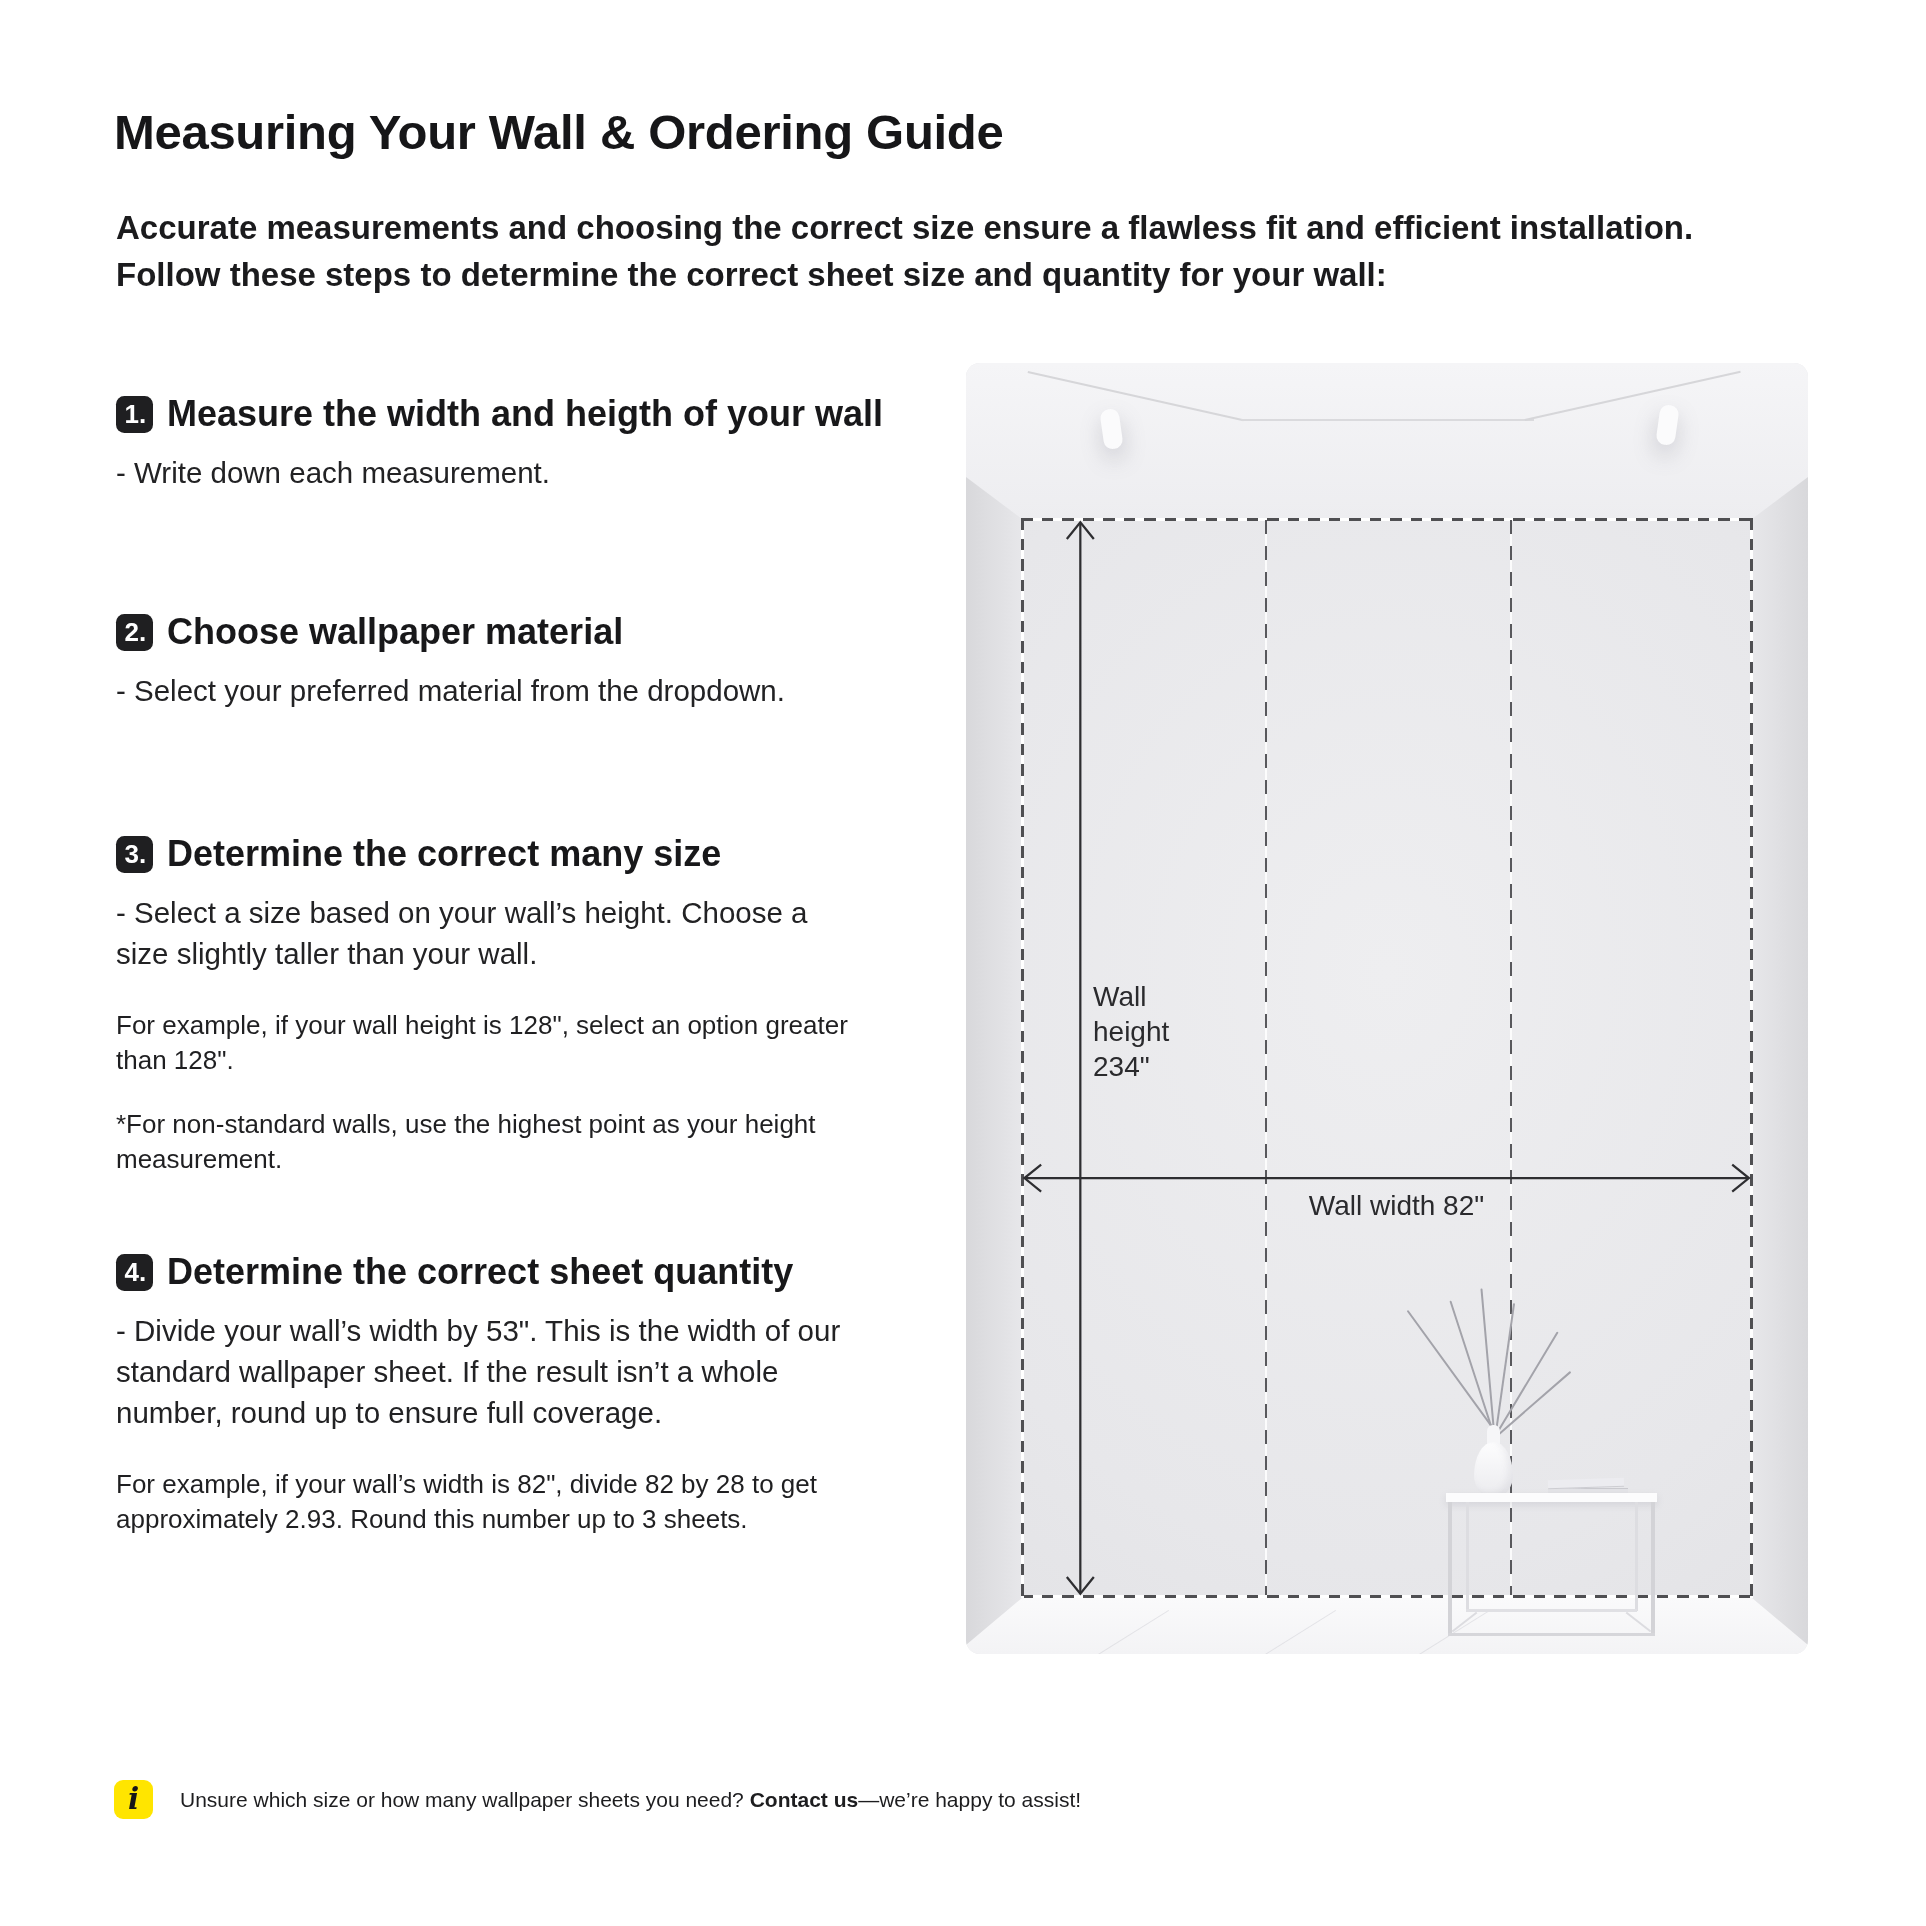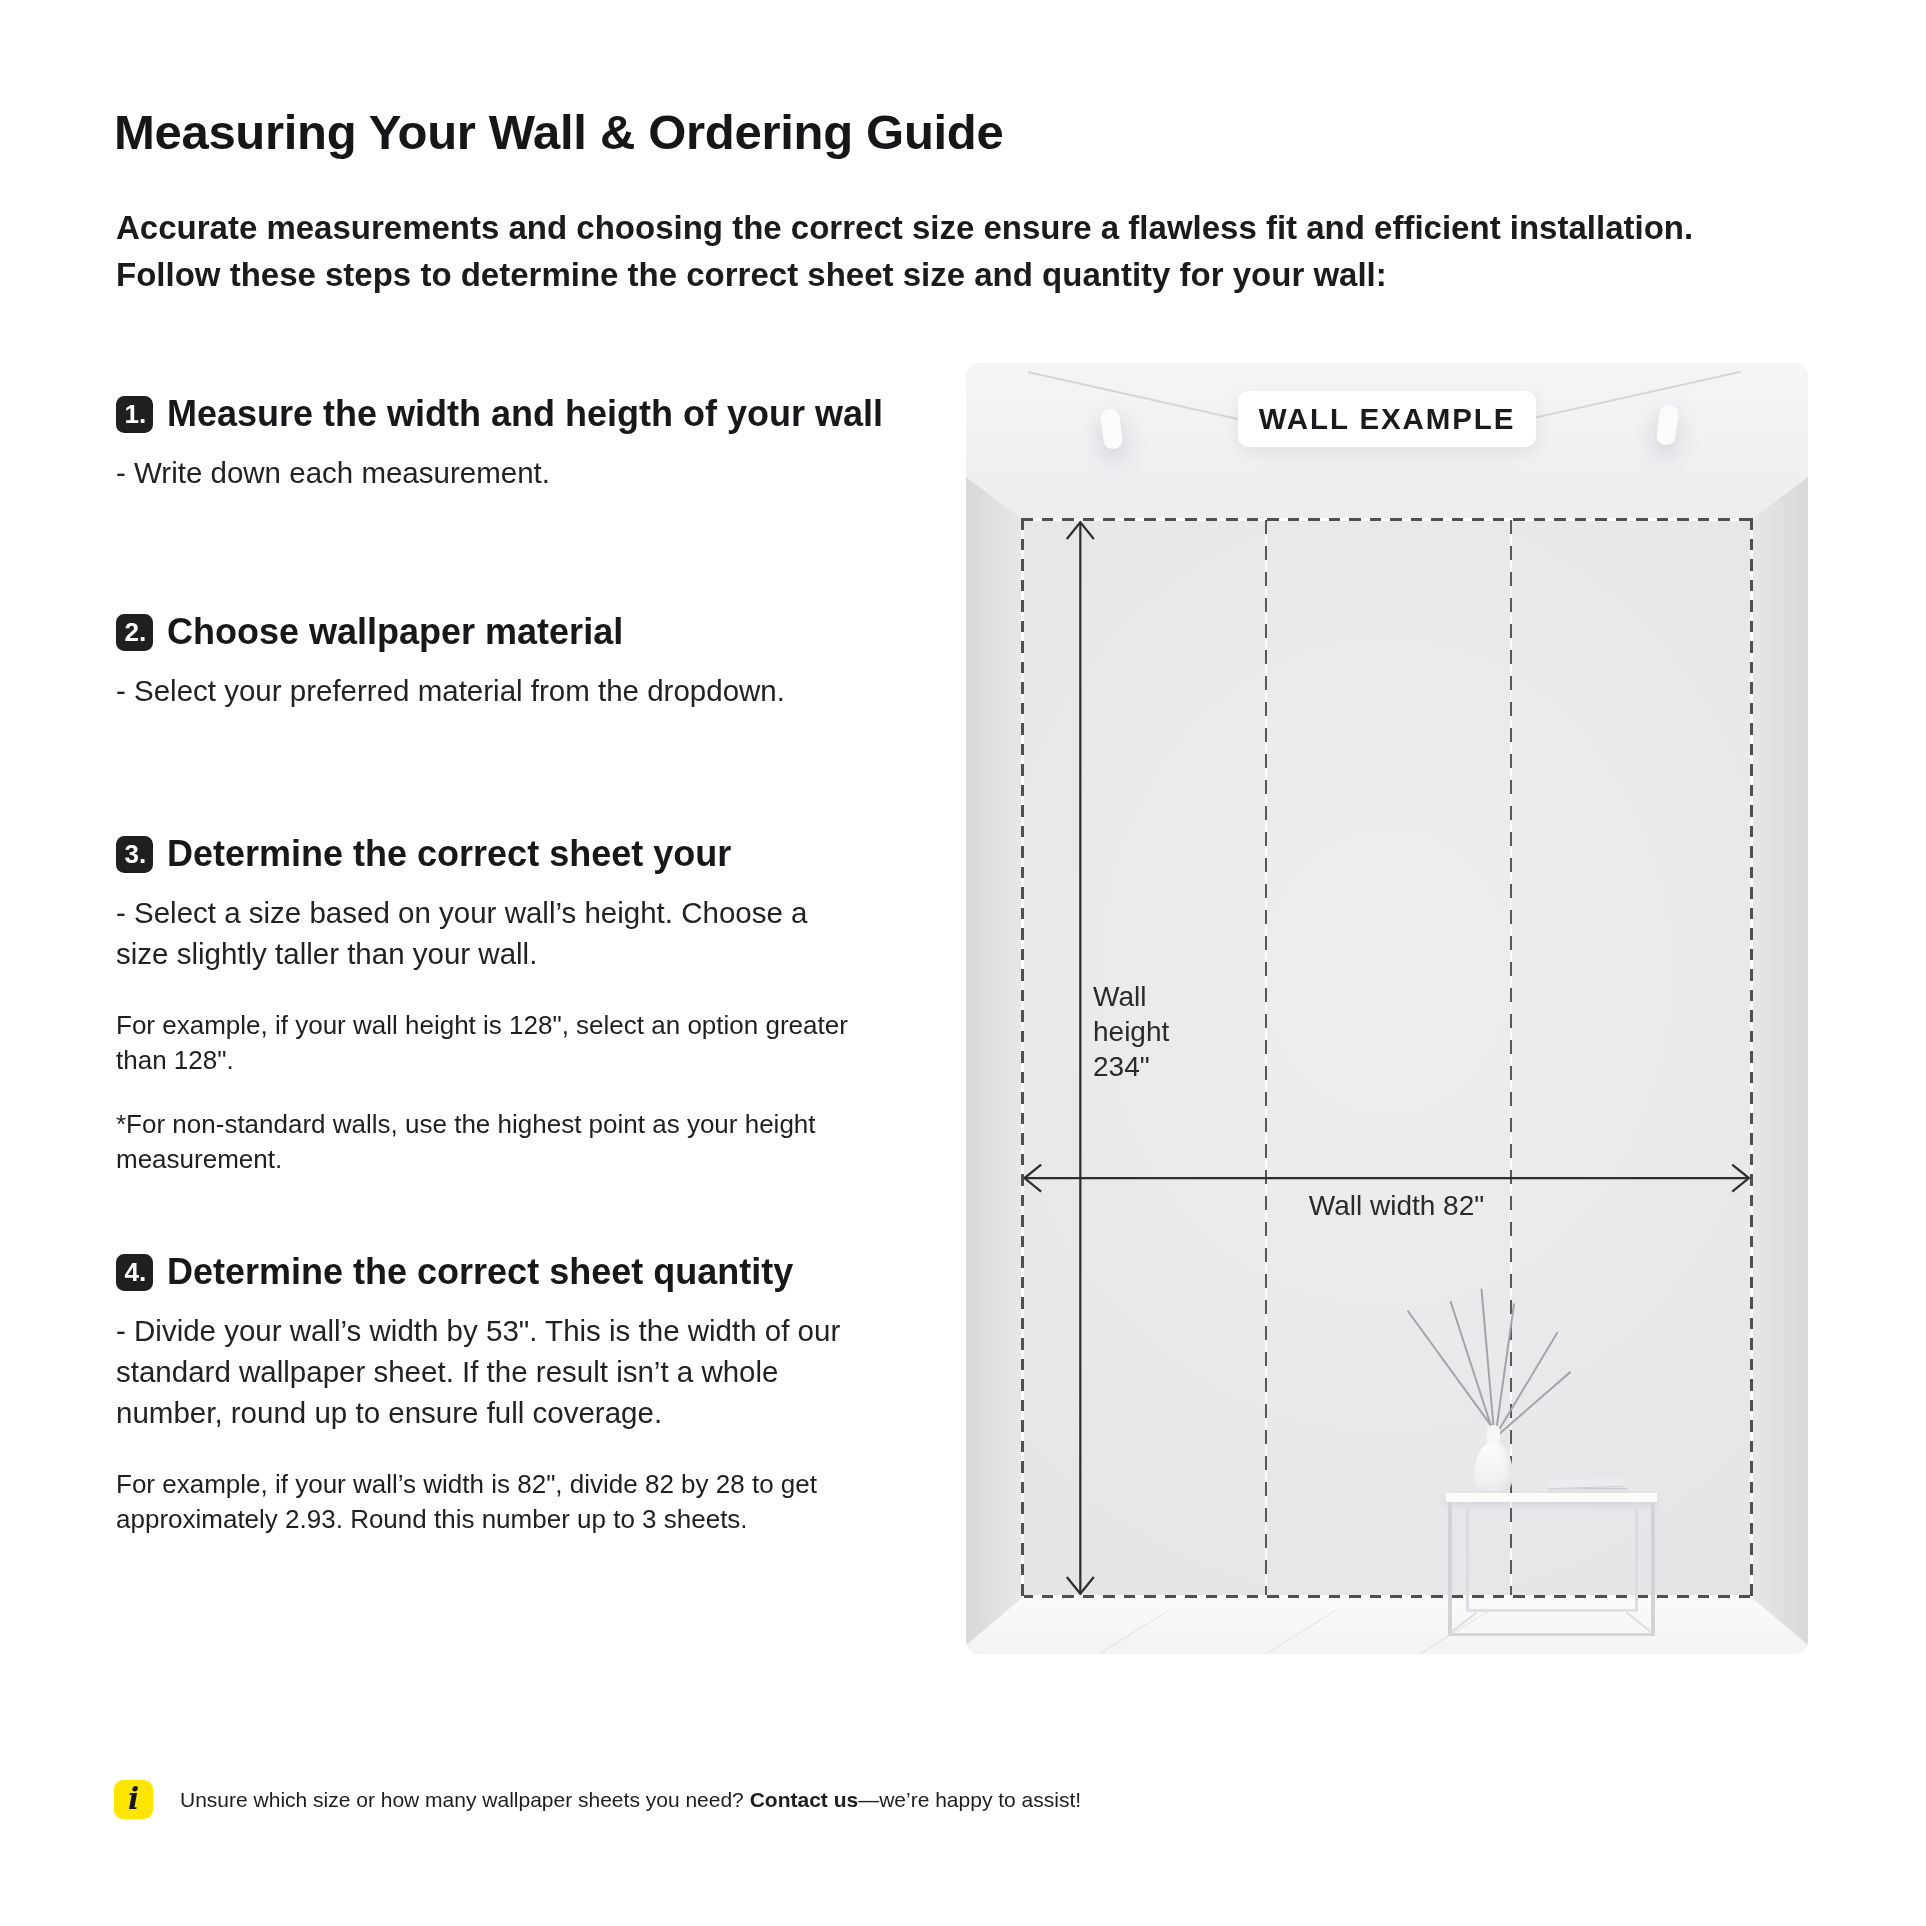--- a/index.html
+++ b/index.html
@@ -153,21 +153,21 @@
     <div class="step-head">
       <span class="badge">2.</span>
       <span class="step-title">Choose wallpaper material</span>
     </div>
     <div class="step-body">- Select your preferred material from the dropdown.</div>
   </section>
 
   <section class="step step-3">
     <div class="step-head">
       <span class="badge">3.</span>
-      <span class="step-title">Determine the correct sheet your</span>
+      <span class="step-title">Determine the correct many size</span>
     </div>
     <div class="step-body">- Select a size based on your wall’s height. Choose a
 size slightly taller than your wall.</div>
     <div class="step-example">For example, if your wall height is 128", select an option greater
 than 128".</div>
     <div class="step-note">*For non-standard walls, use the highest point as your height
 measurement.</div>
   </section>
 
   <section class="step step-4">
@@ -209,21 +209,20 @@
       <g stroke="#2e2e31" stroke-width="3.5" fill="none">
         <line x1="178" y1="250" x2="178" y2="1914"></line>
         <polyline points="157,274 178,248 199,274"></polyline>
         <polyline points="157,1890 178,1916 199,1890"></polyline>
         <line x1="93" y1="1269" x2="1217" y2="1269"></line>
         <polyline points="117,1248 91,1269 117,1290"></polyline>
         <polyline points="1193,1248 1219,1269 1193,1290"></polyline>
       </g>
     </svg>
 
-    <div class="we-label">WALL EXAMPLE</div>
     <div class="h-label">Wall
 height
 234"</div>
     <div class="w-label">Wall width 82"</div>
 
     <div class="branch br1"></div>
     <div class="branch br2"></div>
     <div class="branch br3"></div>
     <div class="branch br4"></div>
     <div class="branch br5"></div>

